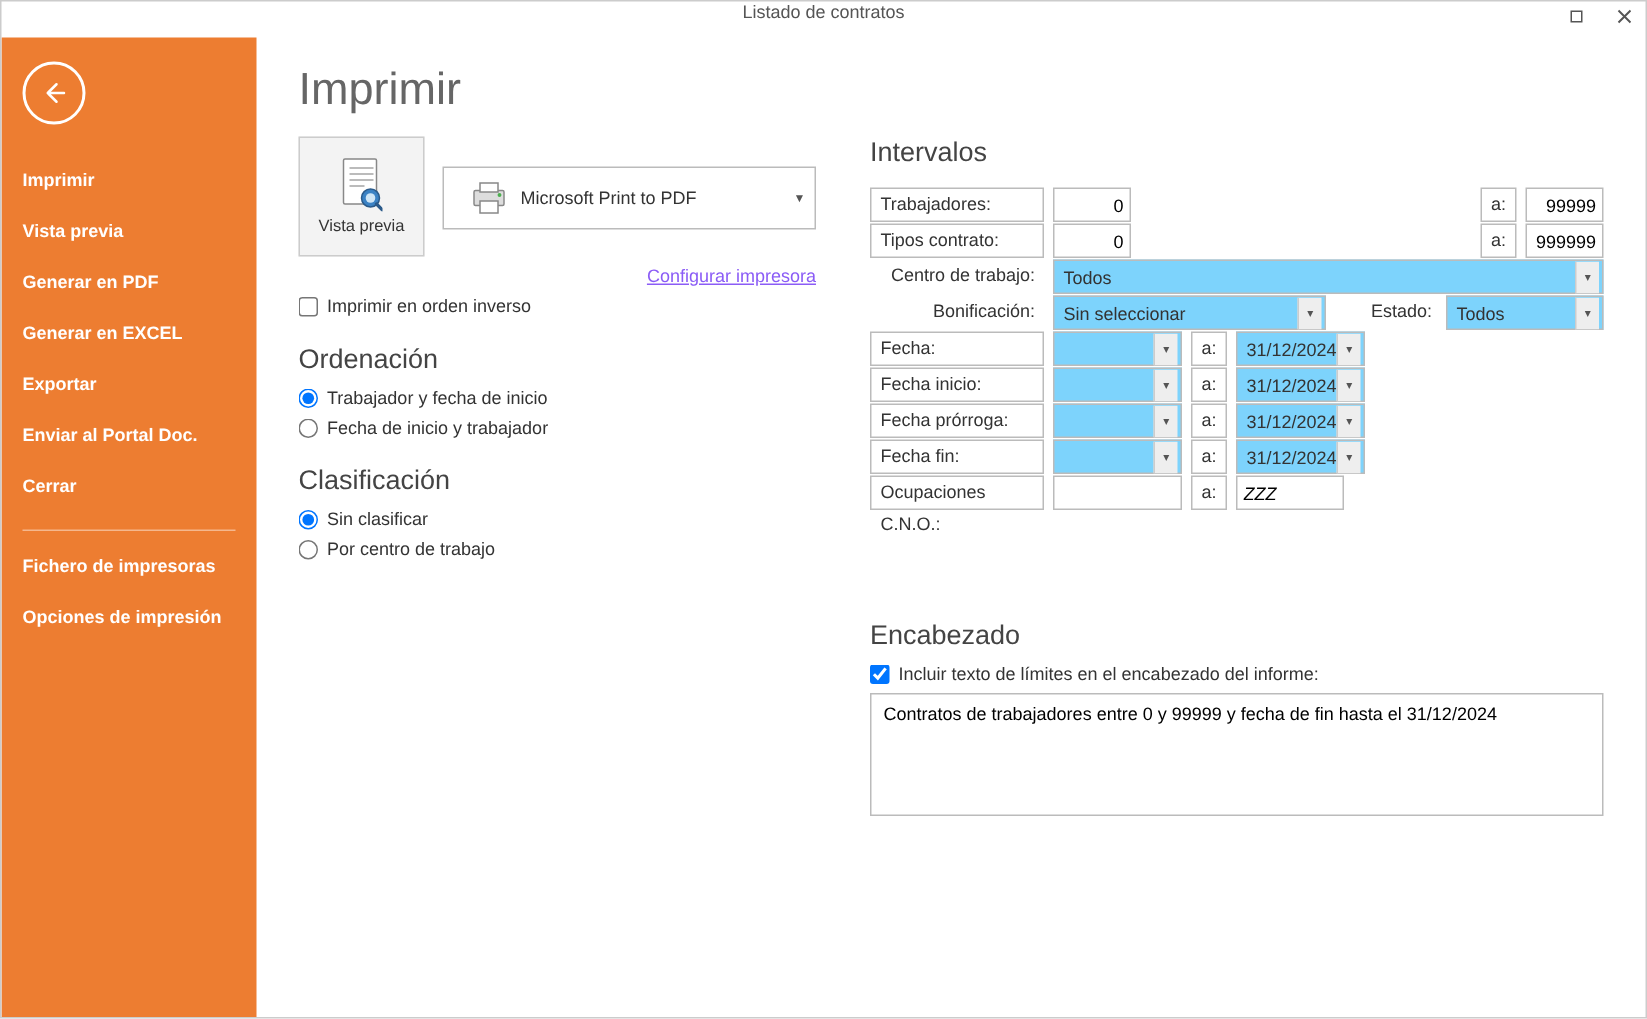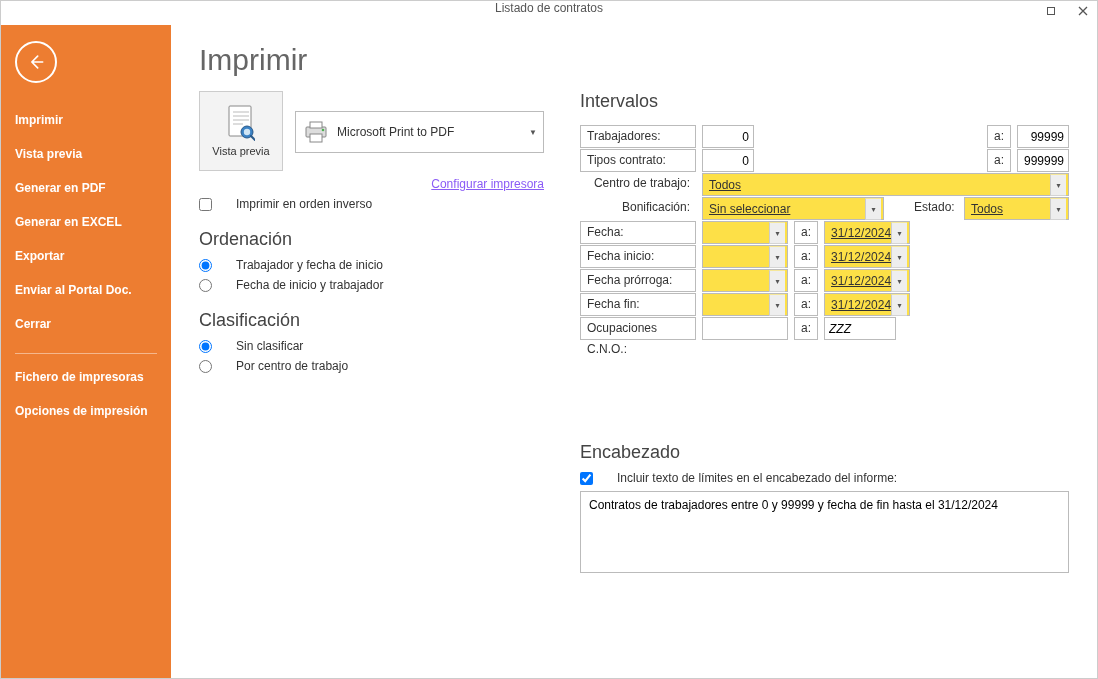--- a/index.html
+++ b/index.html
@@ -120,21 +120,21 @@
   }
   .preview-btn .icon-doc {
     width: 28px; height: 36px;
   }
   .printer-select {
     flex: 1;
     height: 42px;
     border: 1px solid #bbb;
     display: flex;
     align-items: center;
-    padding: 0 7px;
+    padding: 0 17px;
     gap: 8px;
     margin-top: 20px;
     position: relative;
   }
   .printer-select .drop {
     position: absolute; right: 6px; top: 50%; transform: translateY(-50%);
     font-size: 8px; color: #555;
   }
   .link-configure {
     text-align: right;
@@ -148,21 +148,21 @@
   }
   .section-heading {
     font-size: 18px;
     font-weight: 400;
     color: #444;
     margin: 18px 0 8px 0;
   }
   .chk, .radio {
     display: flex;
     align-items: center;
-    gap: 24px;
+    gap: 6px;
     margin: 6px 0;
     font-size: 12px;
     cursor: pointer;
   }
   .chk input, .radio input { margin: 0; }
   
   .iv-table { margin-top: 12px; }
   .iv-row {
     display: flex;
     align-items: center;
@@ -198,26 +198,25 @@
     height: 23px;
     line-height: 21px;
     padding: 0 6px;
     font-size: 12px;
     background: #fff;
   }
   .sel {
     border: 1px solid #bbb;
     height: 23px;
     font-size: 12px;
-    background: #fde047;
+    background: #7dd3fc;
     padding: 0 4px 0 6px;
     display: flex;
     align-items: center;
     position: relative;
-    text-decoration: underline;
   }
   .sel .drop {
     position: absolute; right: 2px; top: 50%; transform: translateY(-50%);
     font-size: 8px; color: #555;
     background:#eee;
     border-left:1px solid #ccc;
     height:21px; width:16px;
     display:flex;align-items:center;justify-content:center;
   }
   .sel.flex1 { flex: 1; }
@@ -424,21 +423,21 @@
           </div>
 
           <div class="iv-row">
             <div class="iv-label">Ocupaciones C.N.O.:</div>
             <input class="iv-input left w86" value="" style="">
             <div class="a-box">a:</div>
             <input class="iv-input left w70" value="ZZZ" style="">
           </div>
         </div>
 
-        <div class="section-heading" style="margin-top:101px">Encabezado</div>
+        <div class="section-heading" style="margin-top:72px">Encabezado</div>
         <label class="chk">
           <input type="checkbox" checked="" style="">
           <span>Incluir texto de límites en el encabezado del informe:</span>
         </label>
         <textarea class="header-textarea" style="">Contratos de trabajadores entre 0 y 99999 y fecha de fin hasta el 31/12/2024</textarea>
       </div>
     </div>
   </div>
 </div>
 

